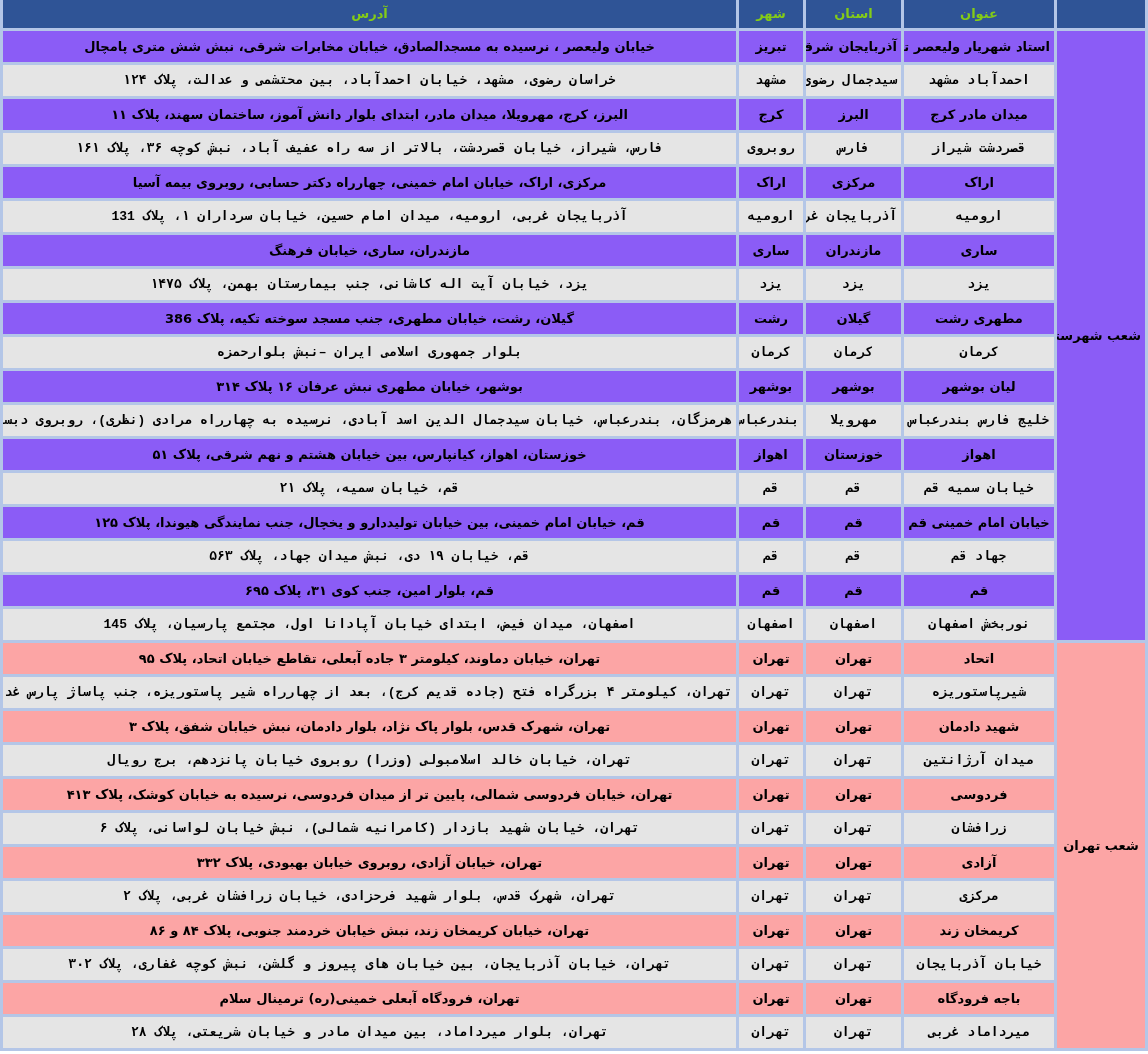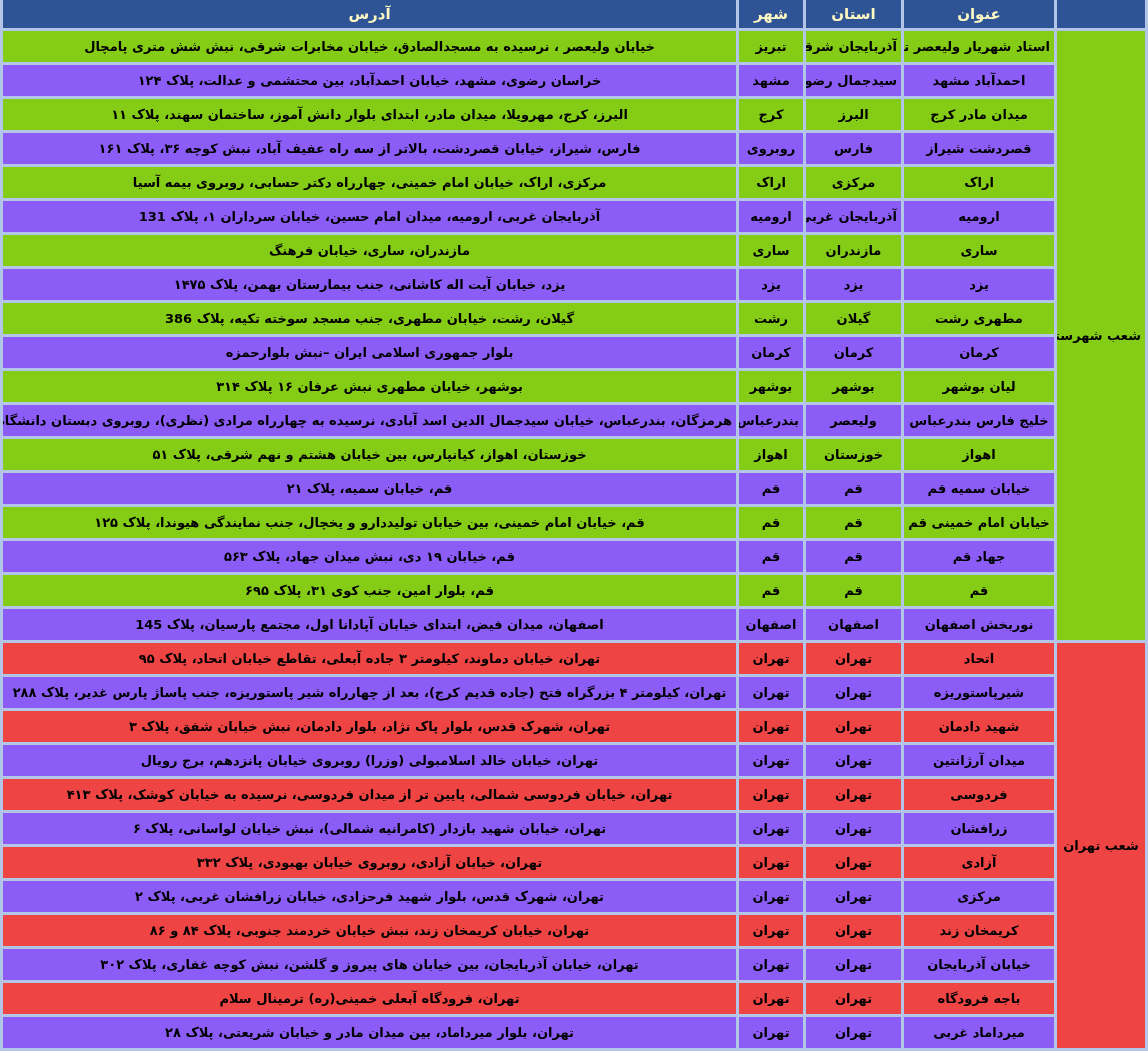--- a/index.html
+++ b/index.html
@@ -24,36 +24,36 @@
     vertical-align: middle;
     font-weight: bold;
     color: #000000;
     overflow: hidden;
     white-space: nowrap;
     padding: 0 4px;
     box-sizing: border-box;
   }
   table.branches th {
     background: #2F5496;
-    color: #fef9c3;
+    color: #84cc16;
     height: 29px;
-    font-size: 15px;
+    font-size: 13px;
     border-top: none;
     margin-top: 44px;
   }
   table.branches td {
     height: 34px;
     font-size: 13px;
   }
   td.c-address { font-size: 12.5px; }
   td.c-title   { font-size: 13px; }
   
-  tr.row-plain > td { background: #8b5cf6; }
-  tr.row-cream > td { background: #84cc16; text-align: center; }
-  tr.row-green > td { background: #ef4444; }
+  tr.row-plain > td { background: #e5e5e5; font-family: Liberation Mono, monospace; }
+  tr.row-cream > td { background: #8b5cf6; text-align: center; }
+  tr.row-green > td { background: #fca5a5; }
   
   td.group-cell {
     font-size: 14px;
     white-space: nowrap;
   }
   td.group-cream { background: #FCEFC8; }
   td.group-green { background: #E2EFDA; }
 </style>
 </head>
 <body>
@@ -138,21 +138,21 @@
         <td class="c-address">بلوار جمهوری اسلامی ایران –نبش بلوارحمزه</td>
       </tr>
       <tr class="row-cream">
         <td class="c-title">لیان بوشهر</td>
         <td class="c-province">بوشهر</td>
         <td class="c-city">بوشهر</td>
         <td class="c-address">بوشهر، خیابان مطهری نبش عرفان ۱۶ پلاک ۳۱۴</td>
       </tr>
       <tr class="row-plain">
         <td class="c-title">خلیج فارس بندرعباس</td>
-        <td class="c-province">ولیعصر</td>
+        <td class="c-province">مهرویلا</td>
         <td class="c-city">بندرعباس</td>
         <td class="c-address">هرمزگان، بندرعباس، خیابان سیدجمال الدین اسد آبادی، نرسیده به چهارراه مرادی (نظری)، روبروی دبستان دانشگاه، پلاک ۱</td>
       </tr>
       <tr class="row-cream">
         <td class="c-title">اهواز</td>
         <td class="c-province">خوزستان</td>
         <td class="c-city">اهواز</td>
         <td class="c-address">خوزستان، اهواز، کیانپارس، بین خیابان هشتم و نهم شرقی، پلاک ۵۱</td>
       </tr>
       <tr class="row-plain">

